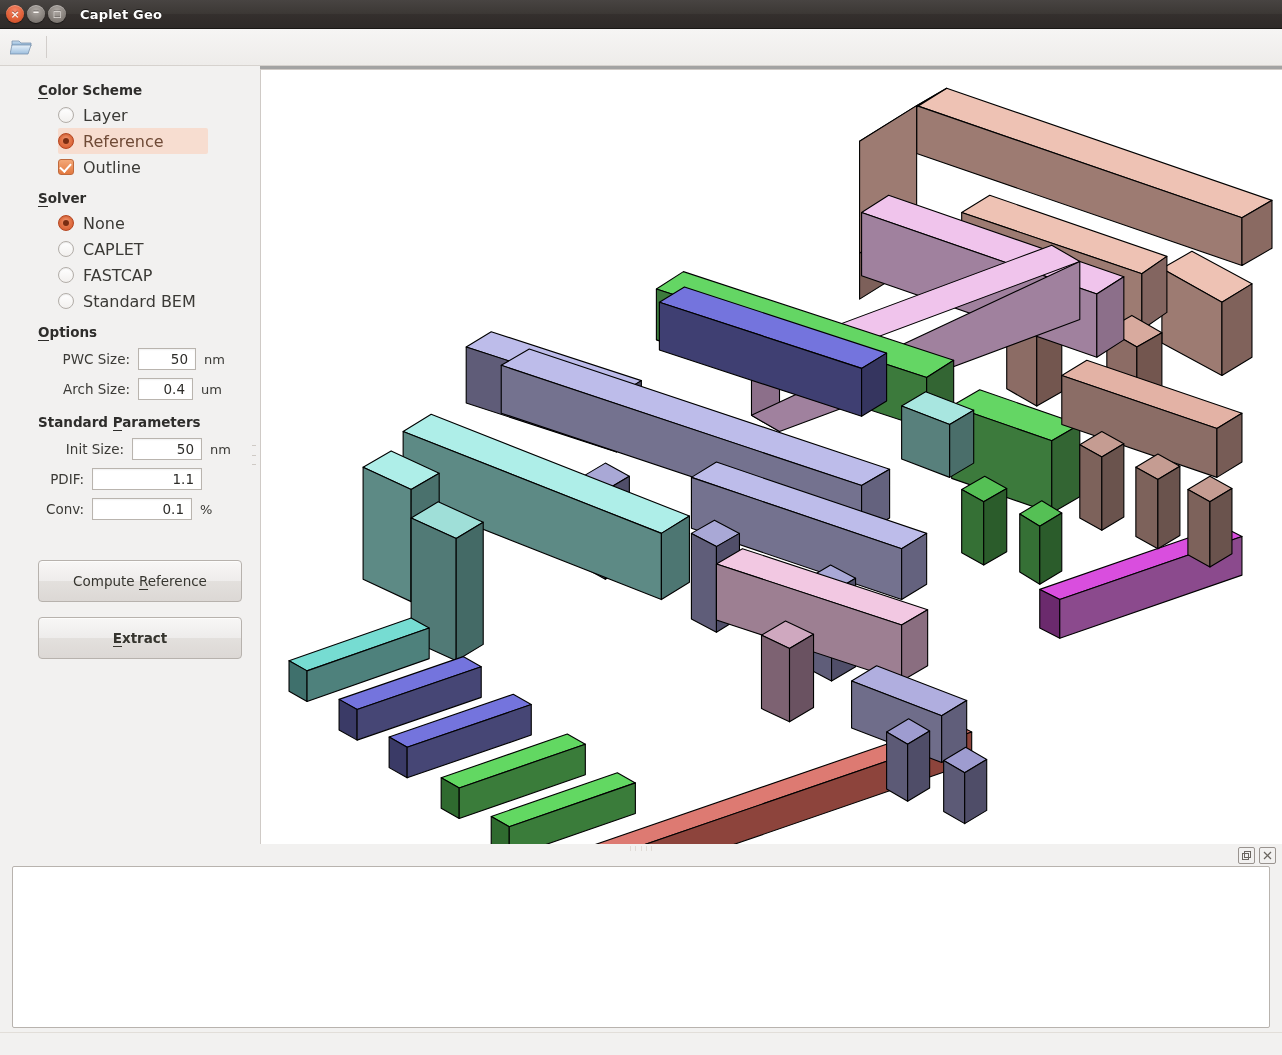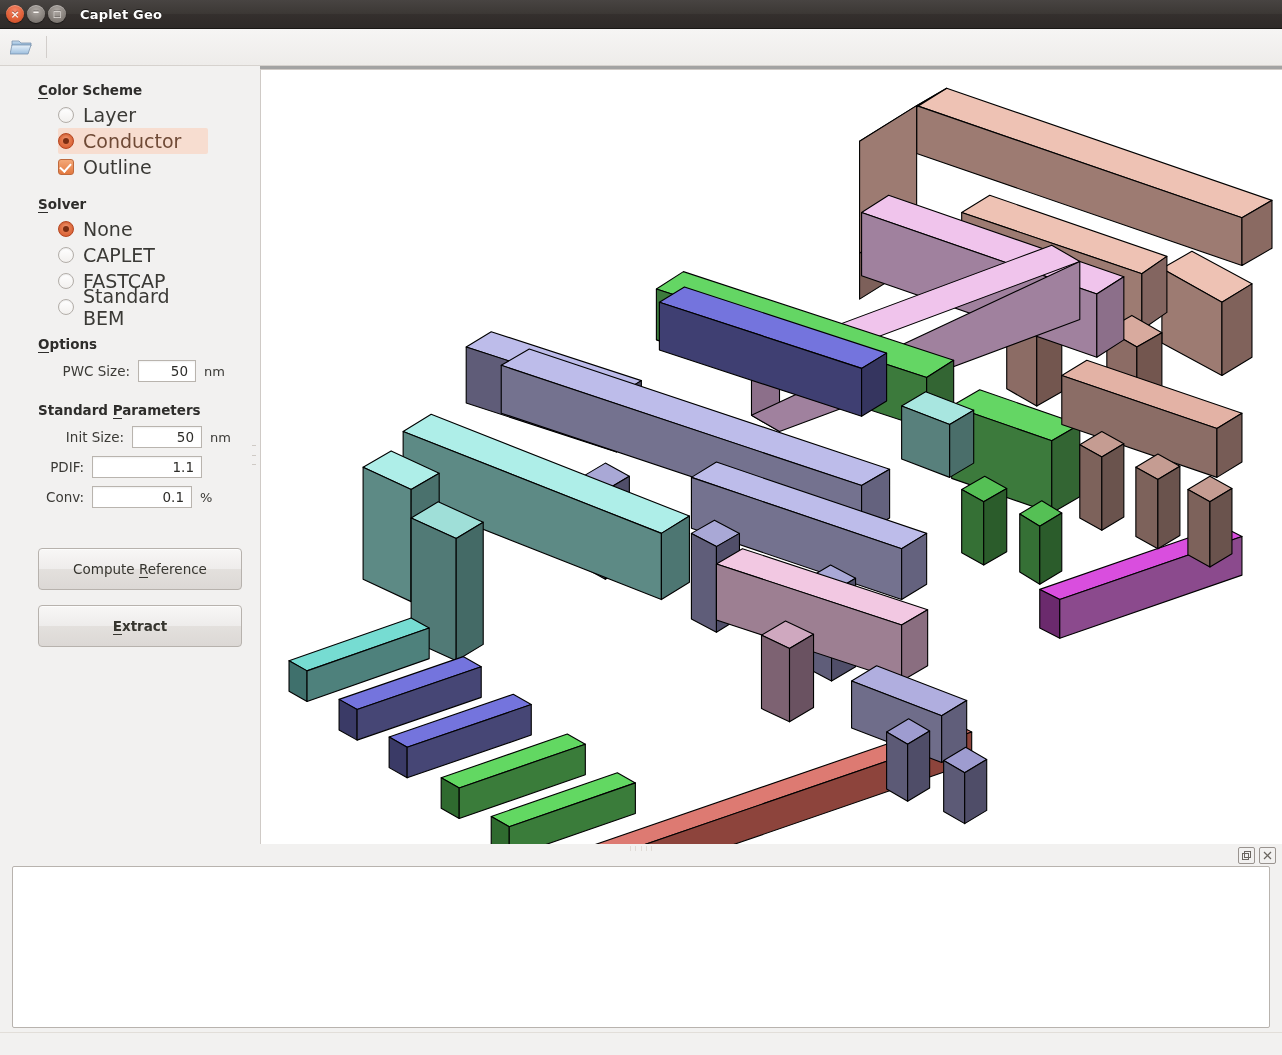--- a/index.html
+++ b/index.html
@@ -72,21 +72,21 @@
     padding: 16px 0 0 0;
     background: #f2f1f0;
     position: relative;
     font-size: 13px;
     color: #3c3b37;
   }
   .group-title {
     font-weight: bold; font-size: 13.5px; color: #2e2d2b;
     margin: 0 0 4px 38px;
   }
-  .group-title.sp1 { margin-top: 16px; }
+  .group-title.sp1 { margin-top: 10px; }
   .group-title .mn { border-bottom: 1px solid #2e2d2b; }
 
   .radio-row, .check-row {
     display: flex; align-items: center;
     height: 26px; margin-left: 58px; cursor: pointer;
     width: 150px;
   }
   .radio {
     width: 14px; height: 14px; border-radius: 50%;
     border: 1px solid #b3aea9;
@@ -110,21 +110,21 @@
     background: linear-gradient(to bottom, #f3a878, #e3793f);
     margin-right: 9px; flex: 0 0 14px;
     position: relative;
   }
   .chk::after {
     content: ""; position: absolute; left: 3px; top: 1px;
     width: 5px; height: 9px;
     border: solid #ffffff; border-width: 0 2px 2px 0;
     transform: rotate(42deg);
   }
-  .rlabel { font-size: 19px; color: #3b3a36; }
+  .rlabel { font-size: 16px; color: #3b3a36; }
   .radio-row.sel { background: #f7ddd0; border-radius: 2px; padding-right: 6px; width: 144px; }
   .radio-row.sel .rlabel { color: #6f4a36; }
 
   
   .frow {
     display: flex; align-items: center;
     height: 30px; margin-left: 38px;
   }
   .flabel {
     font-size: 13.5px; color: #3b3a36;
@@ -263,21 +263,21 @@
       <div class="sidebar">
 
         <div class="group-title"><span class="mn">C</span><span>olor Scheme</span></div>
 
         <div class="radio-row">
           <span class="radio"></span>
           <span class="rlabel">Layer</span>
         </div>
         <div class="radio-row sel">
           <span class="radio on"></span>
-          <span class="rlabel">Conductor</span>
+          <span class="rlabel">Reference</span>
         </div>
         <div class="check-row">
           <span class="chk"></span>
           <span class="rlabel">Outline</span>
         </div>
 
         <div class="group-title sp1"><span class="mn">S</span><span>olver</span></div>
 
         <div class="radio-row">
           <span class="radio on"></span>
@@ -295,20 +295,25 @@
           <span class="radio"></span>
           <span class="rlabel">Standard BEM</span>
         </div>
 
         <div class="group-title sp1"><span class="mn">O</span><span>ptions</span></div>
 
         <div class="frow">
           <span class="flabel" style="width:92px">PWC Size:</span>
           <input class="finput" style="width: 58px;" value="50">
           <span class="funit">nm</span>
+        </div>
+        <div class="frow">
+          <span class="flabel" style="width:92px">Arch Size:</span>
+          <input class="finput" style="width: 55px;" value="0.4">
+          <span class="funit">um</span>
         </div>
 
         <div class="group-title sp1"><span>Standard </span><span class="mn">P</span><span>arameters</span></div>
 
         <div class="frow">
           <span class="flabel" style="width:86px">Init Size:</span>
           <input class="finput" style="width: 70px;" value="50">
           <span class="funit">nm</span>
         </div>
         <div class="frow">

